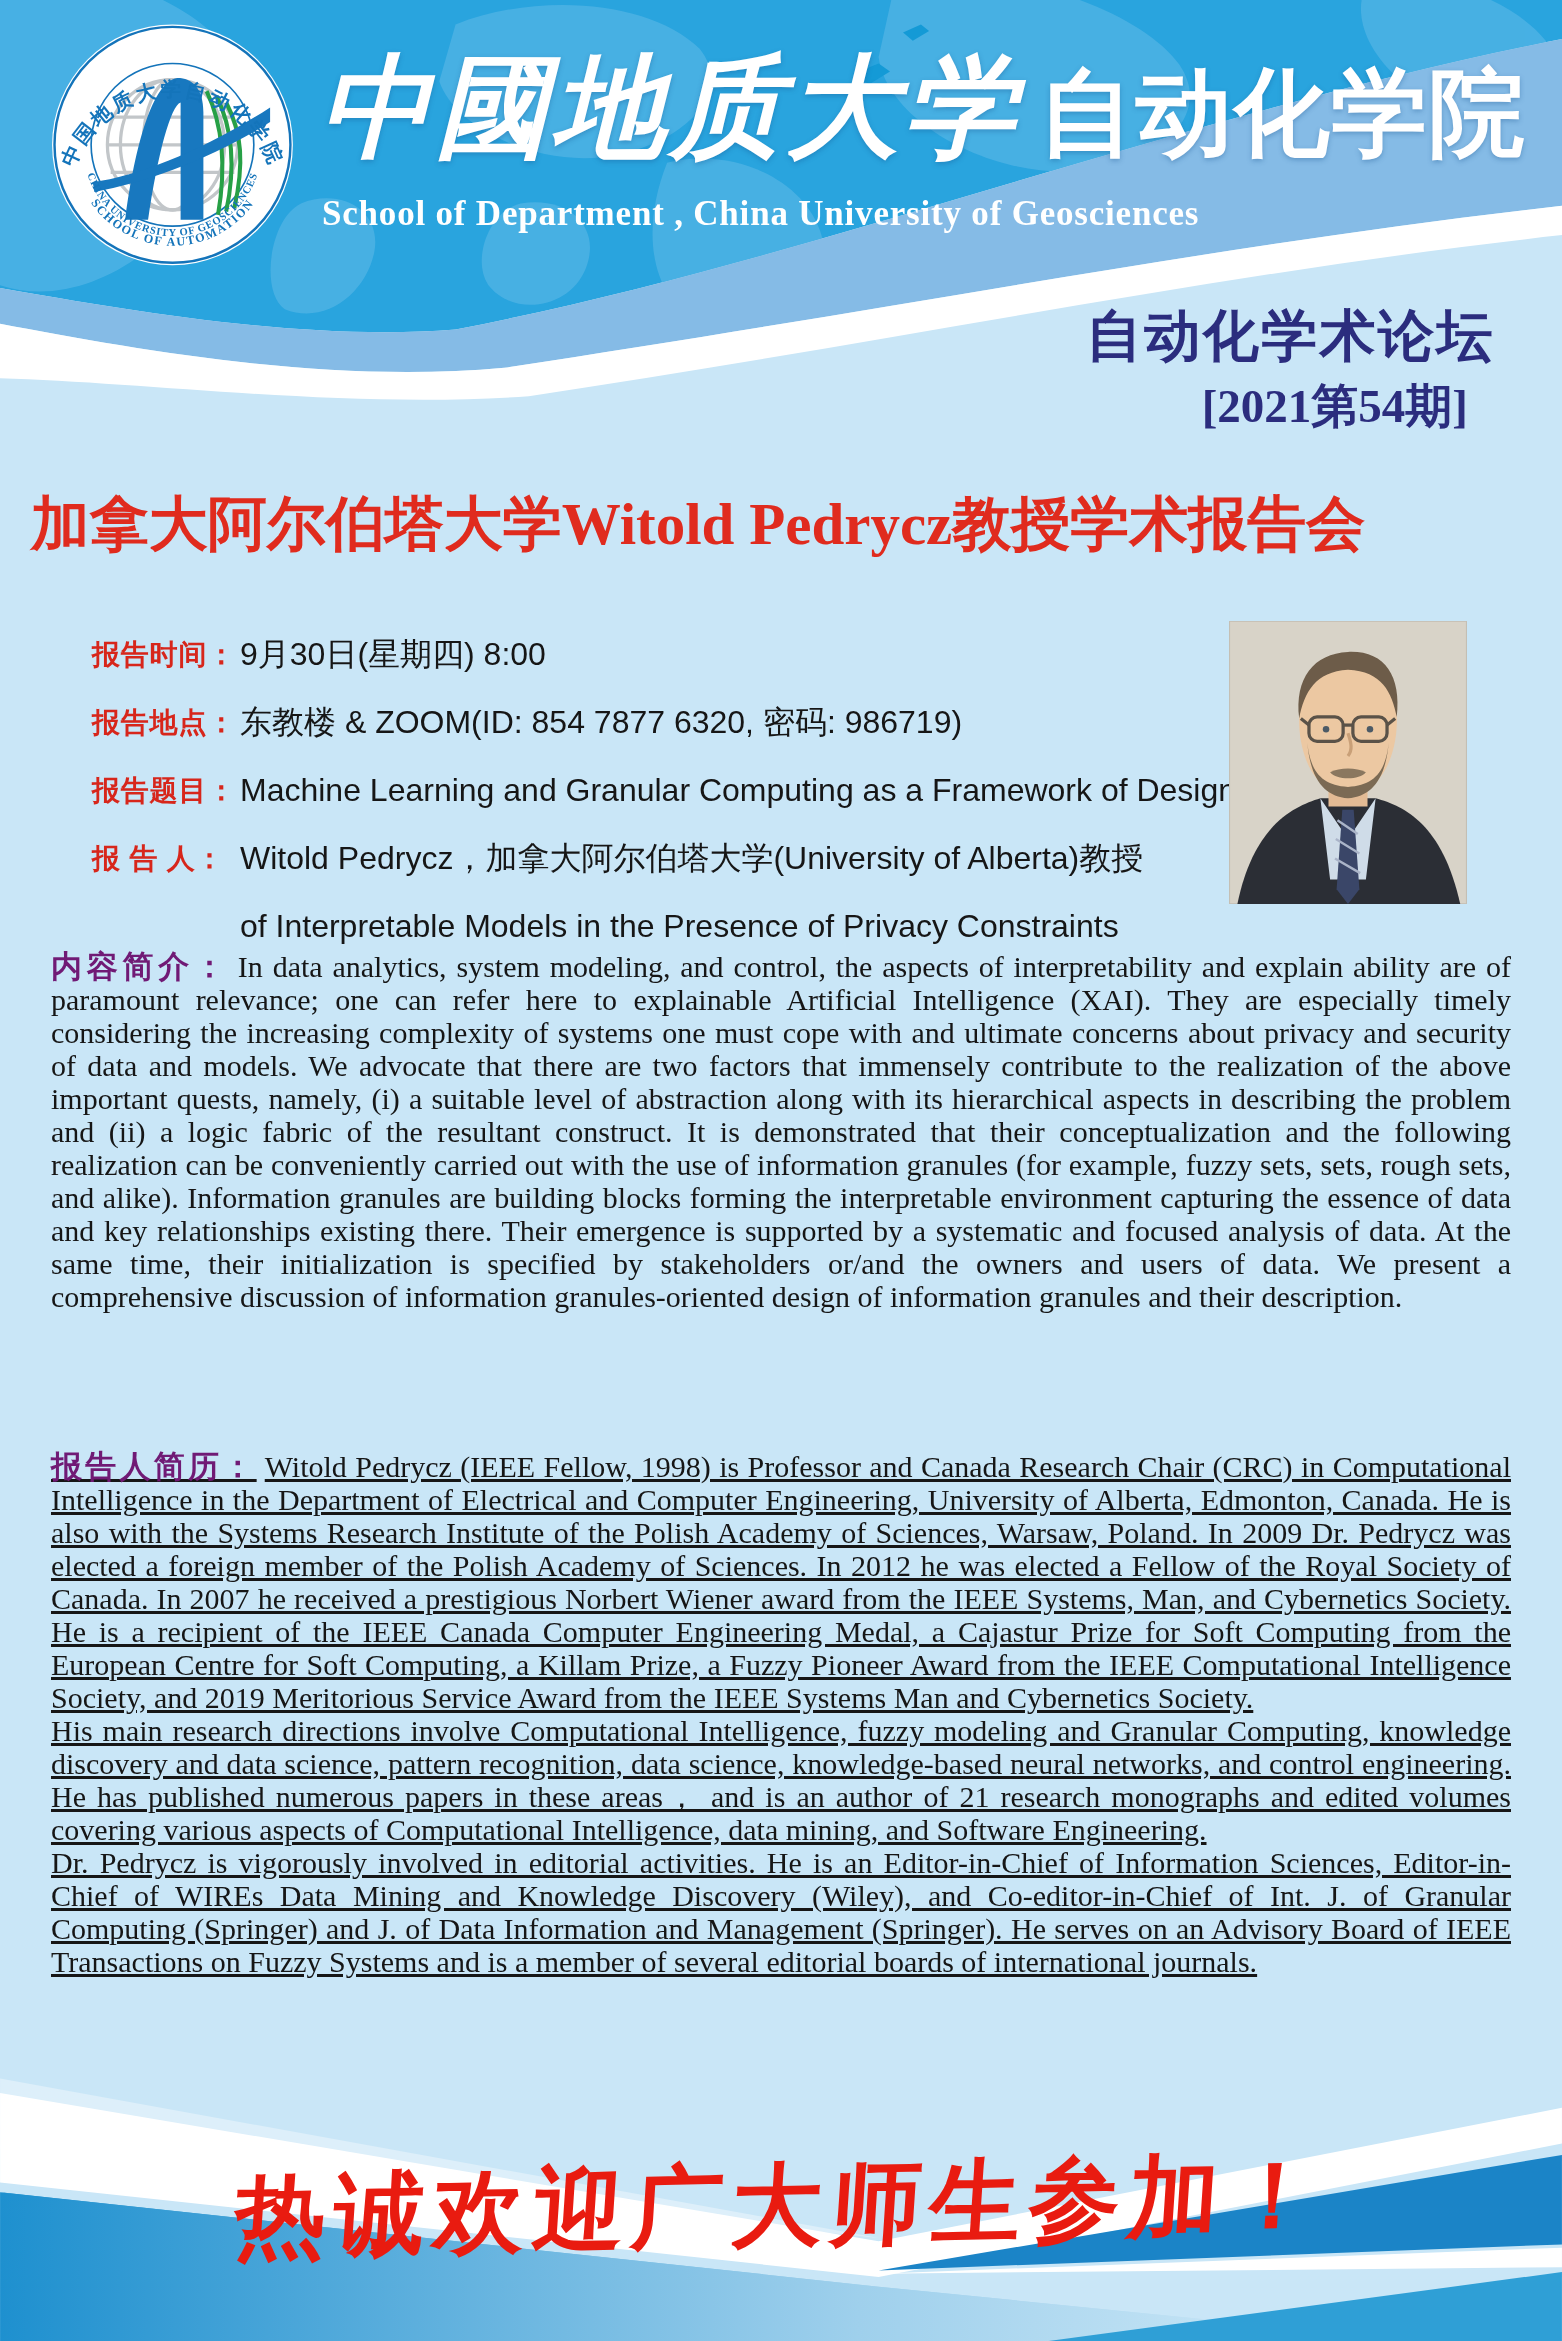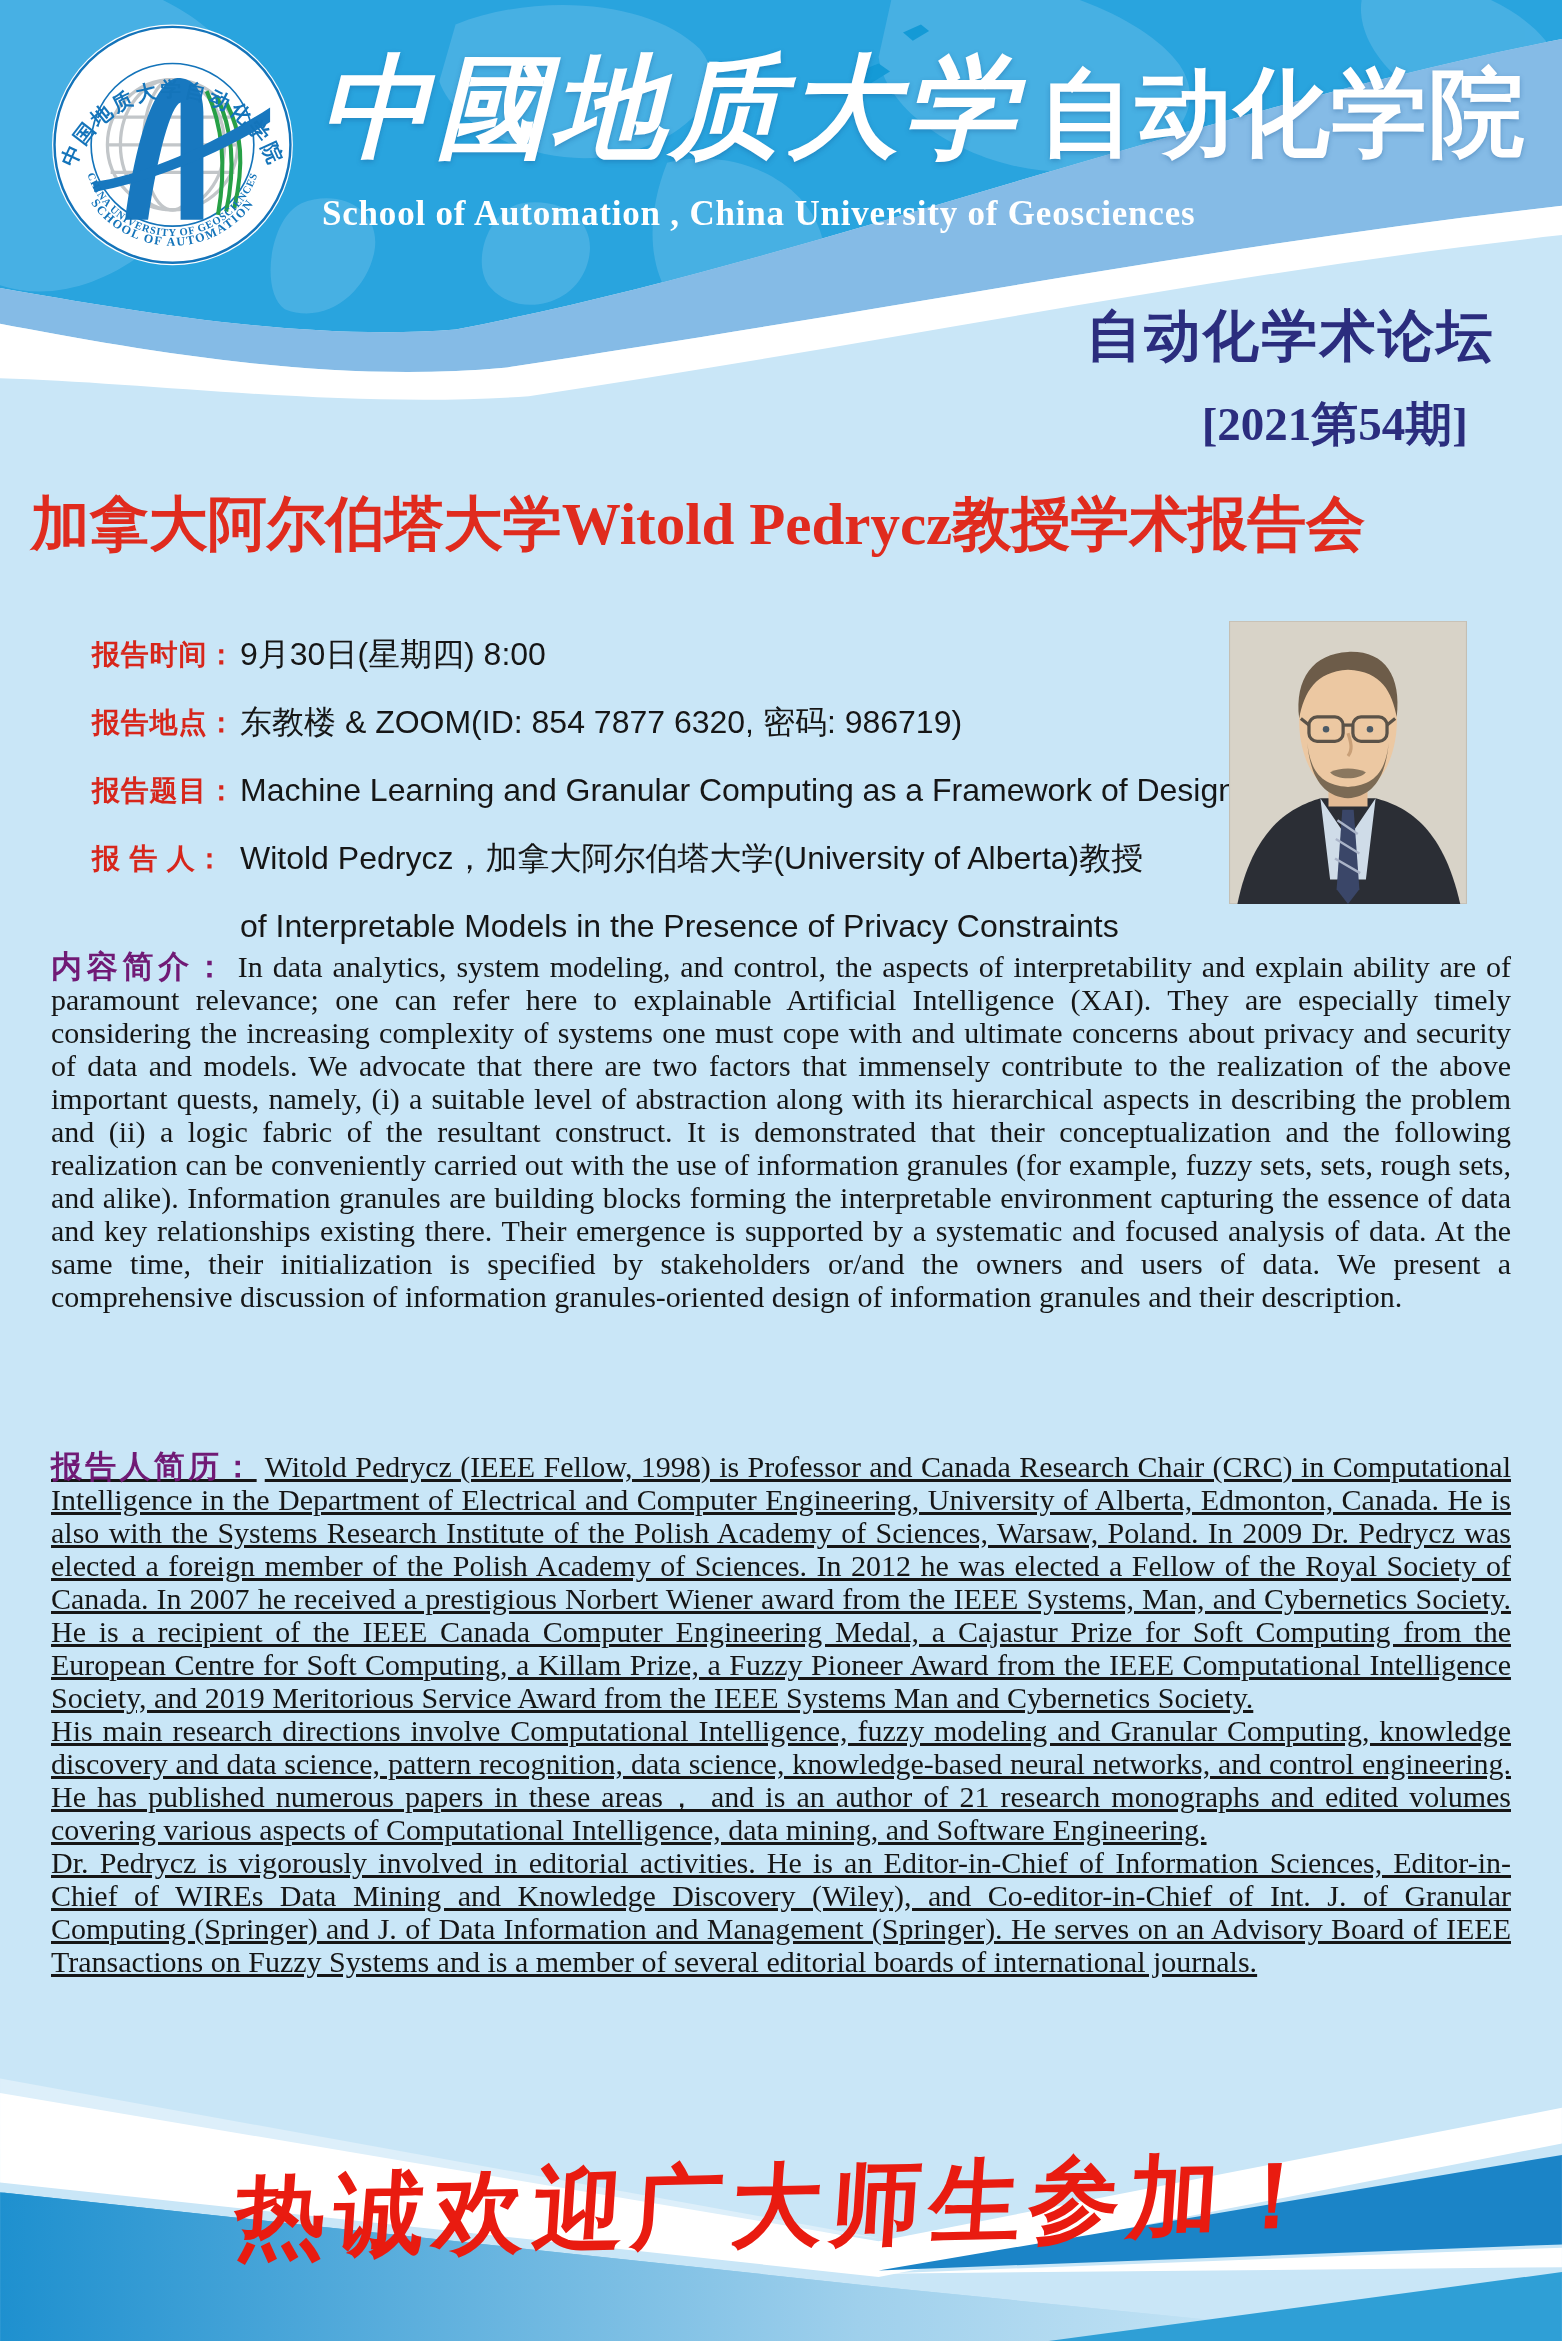--- a/index.html
+++ b/index.html
@@ -33,21 +33,20 @@
     letter-spacing:0.8px;z-index:6;white-space:nowrap;
   }
   
   .forum-wrap{right:94px;top:299px;width:382px;text-align:right;z-index:6;}
   .forum-name{
     font-family:"Liberation Sans",sans-serif;
     font-weight:900;font-size:56px;color:#2b2d7e;
     letter-spacing:2.4px;white-space:nowrap;
   }
   .forum-issue{
-    margin-top:18px;
     font-family:"Liberation Serif",serif;
     font-weight:bold;font-size:47px;color:#2b2d7e;white-space:nowrap;
   }
   
   .main-title{
     left:0;top:485px;width:1396px;text-align:center;
     font-family:"Liberation Serif",serif;
     font-weight:bold;font-size:59px;color:#e02b1e;
     white-space:nowrap;z-index:6;
   }
@@ -165,21 +164,21 @@
       </text>
       <text fill="#1474ba" font-family="Liberation Serif, serif" font-size="13" font-weight="bold" letter-spacing="1">
         <textPath href="#arcBot2" startOffset="50%" text-anchor="middle">CHINA UNIVERSITY OF GEOSCIENCES</textPath>
       </text>
     </g>
   </svg>
 
   <div class="abs cal-title">
     <span class="script">中國地质大学</span><span class="kai">自动化学院</span>
   </div>
-  <div class="abs hdr-sub">School of Automation , China University of Geosciences</div>
+  <div class="abs hdr-sub">School of Department , China University of Geosciences</div>
 
   <div class="abs forum-wrap">
     <div class="forum-name">自动化学术论坛</div>
     <div class="forum-issue">[2021第54期]</div>
   </div>
 
   <div class="abs main-title">加拿大阿尔伯塔大学Witold Pedrycz教授学术报告会</div>
 
   <div class="abs info">
     <div class="info-row">

